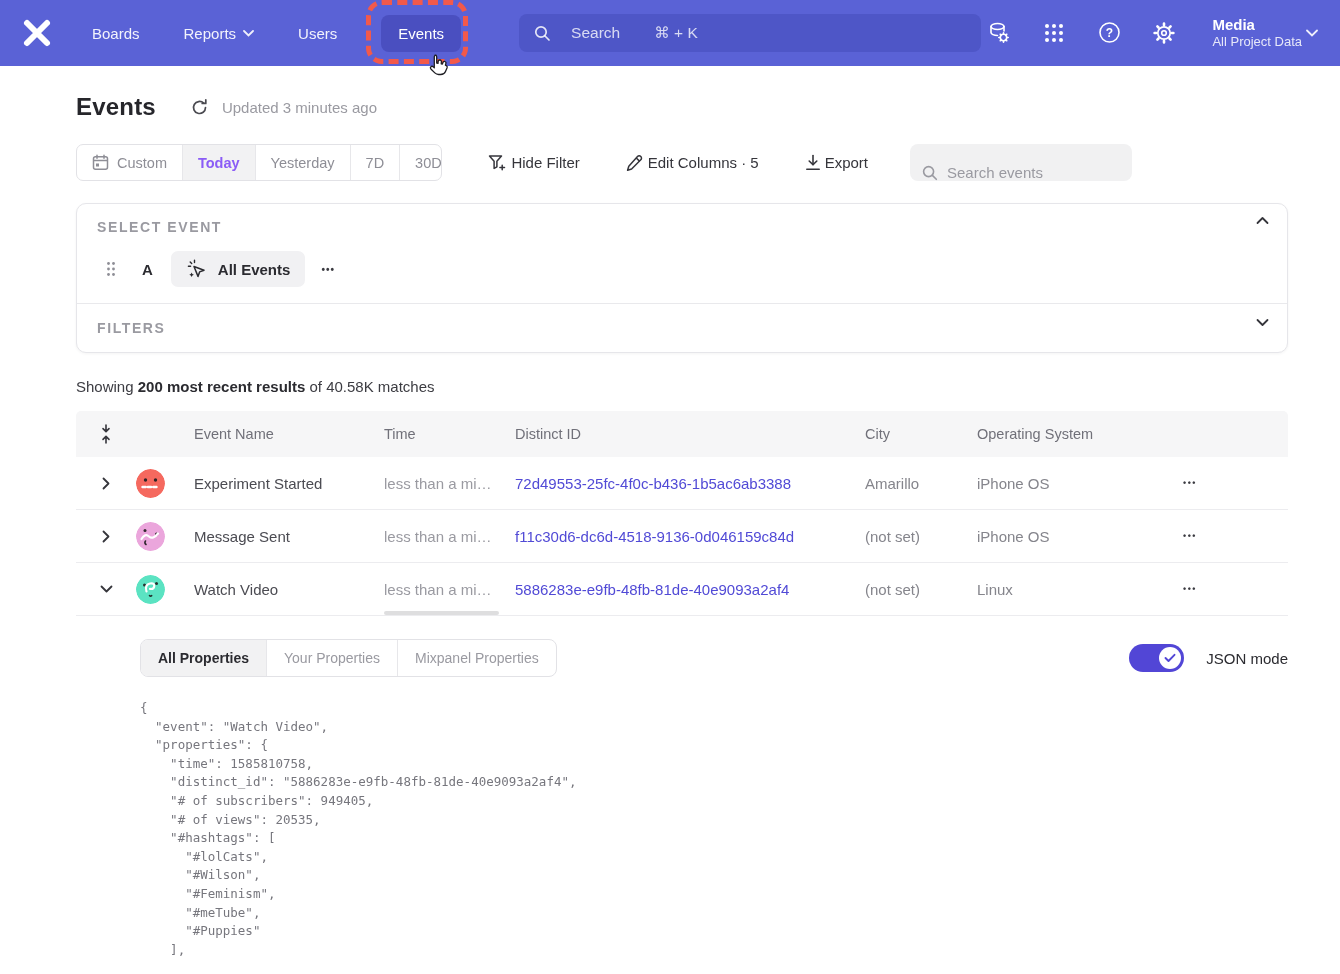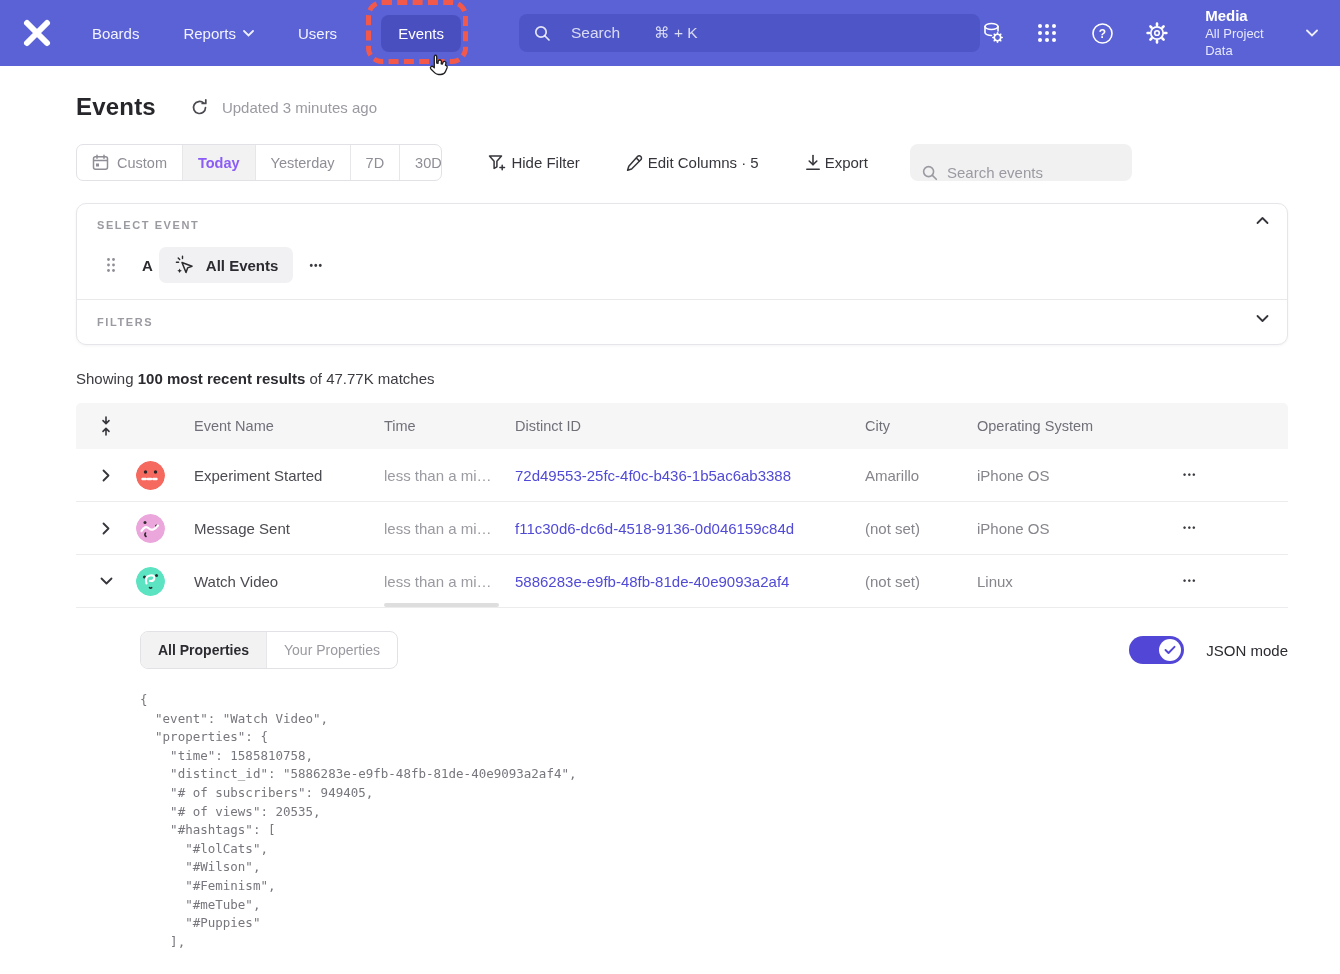--- a/index.html
+++ b/index.html
@@ -17,21 +17,21 @@
   .nav-item.active { background:#4a4fc0; border-radius:8px; padding:10px 17px; margin-right:0; color:#fff; }
   .highlight-box { position:absolute; left:-15px; top:-15px; width:102px; height:64px;
     border:5px dashed #f2594b; border-radius:16px; pointer-events:none; z-index:5; }
   .cursor-hand { position:absolute; left:46px; top:38px; z-index:6; }
   .nav-search { margin-left:32px; width:462px; height:38px; background:#4e56c7; border-radius:8px;
     display:flex; align-items:center; padding:0 15px; gap:20px; cursor:text; }
   .nav-search span { color:rgba(255,255,255,.78); font-size:15.5px; }
   .nav-search .shortcut { margin-left:14px; }
   .nav-right { margin-left:auto; display:flex; align-items:center; gap:29px; }
   .nav-icon { width:26px; height:26px; display:flex; align-items:center; justify-content:center; cursor:pointer; }
-  .project-switch { display:flex; align-items:center; gap:12px; cursor:pointer; margin-left:6px; }
+  .project-switch { display:flex; align-items:center; gap:4px; cursor:pointer; margin-left:6px; }
   .project-name { color:#fff; font-size:15px; font-weight:700; line-height:1.3; }
   .project-scope { color:rgba(255,255,255,.85); font-size:13px; line-height:1.3; }
 
   
   .page { padding:0 52px 0 76px; }
   .title-row { margin-top:27px; display:flex; align-items:center; }
   .page-title { font-size:24px; font-weight:700; color:#26262b; letter-spacing:.2px; }
   .refresh-btn { margin-left:34px; cursor:pointer; display:flex; }
   .updated-text { margin-left:13px; color:#9a9aa1; font-size:15px; }
 
@@ -48,27 +48,27 @@
   .search-events { margin-left:42px; width:222px; height:37px; background:#f1f1f2; border-radius:8px;
     display:flex; align-items:flex-end; padding:0 12px; gap:9px; }
   .search-events input { border:none; outline:none; background:transparent; font-size:15px;
     color:#54545a; width:170px; font-family:"Liberation Sans", sans-serif; }
   .search-events input::placeholder { color:#9a9aa1; }
 
   
   .qb-card { margin-top:22px; width:1212px; border:1px solid #e6e6ea; border-radius:10px;
     box-shadow:0 1px 3px rgba(30,30,40,.05); background:#fff; }
   .qb-section { padding:15px 20px 16px 20px; position:relative; }
-  .qb-label { font-size:11px; font-weight:700; letter-spacing:1.6px; color:#9a9aa1; }
+  .qb-label { font-size:14px; font-weight:700; letter-spacing:1.6px; color:#9a9aa1; }
   .qb-chevron { position:absolute; right:18px; top:12px; cursor:pointer; }
   .qb-chevron.filters-chev { top:14px; }
   .event-row { display:flex; align-items:center; margin-top:16px; }
   .drag-handle { margin-left:9px; cursor:grab; display:flex; }
   .event-letter { margin-left:26px; font-size:15px; font-weight:700; color:#2b2b30; }
-  .event-chip { margin-left:6px; background:#f1f1f3; border-radius:7px; height:36px;
+  .event-chip { margin-left:18px; background:#f1f1f3; border-radius:7px; height:36px;
     display:flex; align-items:center; gap:10px; padding:0 15px; cursor:pointer; }
   .event-chip-label { font-size:15px; font-weight:700; color:#2b2b30; }
   .chip-more { margin-left:16px; cursor:pointer; color:#3a3a40; font-size:10px; letter-spacing:1px; font-weight:700; }
   .add-row { margin:18px 0 2px 78px; display:flex; align-items:center; gap:11px; cursor:pointer; }
   .add-label { font-size:15px; font-weight:500; color:#2b2b30; }
   .qb-divider { height:1px; background:#e9e9ec; }
   .filters-section { padding:16px 20px; }
 
   
   .results-line { margin-top:25px; font-size:15px; color:#3c3c42; }
@@ -337,21 +337,21 @@
     <div class="qb-section filters-section">
       <div class="qb-label">FILTERS</div>
       <div class="qb-chevron filters-chev">
         <svg width="13" height="9" viewBox="0 0 13 9">
             <path d="M1.5 2 L6.5 7 L11.5 2" fill="none" stroke="#35353b" stroke-width="1.8" stroke-linecap="round" stroke-linejoin="round"></path>
           </svg>
       </div>
     </div>
   </div>
 
-  <div class="results-line"><span>Showing </span><b>100 most recent results</b><span> of 47.77K matches</span></div>
+  <div class="results-line"><span>Showing </span><b>200 most recent results</b><span> of 40.58K matches</span></div>
 
   <div class="events-table">
     <div class="t-grid t-header">
       <div class="collapse-all">
         <svg width="12" height="20" viewBox="0 0 12 20" fill="none" stroke="#35353b" stroke-width="1.6" stroke-linecap="round" stroke-linejoin="round">
           <path d="M6 1 v6 M3 4.6 L6 7.6 L9 4.6"></path>
           <path d="M6 19 v-6 M3 15.4 L6 12.4 L9 15.4"></path>
         </svg>
       </div>
       <div></div>
@@ -434,20 +434,23 @@
     <div class="hscroll-thumb"></div>
 
     <div class="detail">
       <div class="detail-top">
         <div class="tabs">
           <div class="tab active">
               <span>All Properties</span>
             </div>
           <div class="tab">
               <span>Your Properties</span>
+            </div>
+          <div class="tab">
+              <span>Mixpanel Properties</span>
             </div>
         </div>
         <div class="json-mode">
           <div class="toggle">
             <div class="toggle-knob">
               <svg width="12" height="10" viewBox="0 0 12 10">
                   <path d="M1.5 5 L4.5 8 L10.5 1.8" fill="none" stroke="#5246d6" stroke-width="1.9" stroke-linecap="round" stroke-linejoin="round"></path>
                 </svg>
             </div>
           </div>

